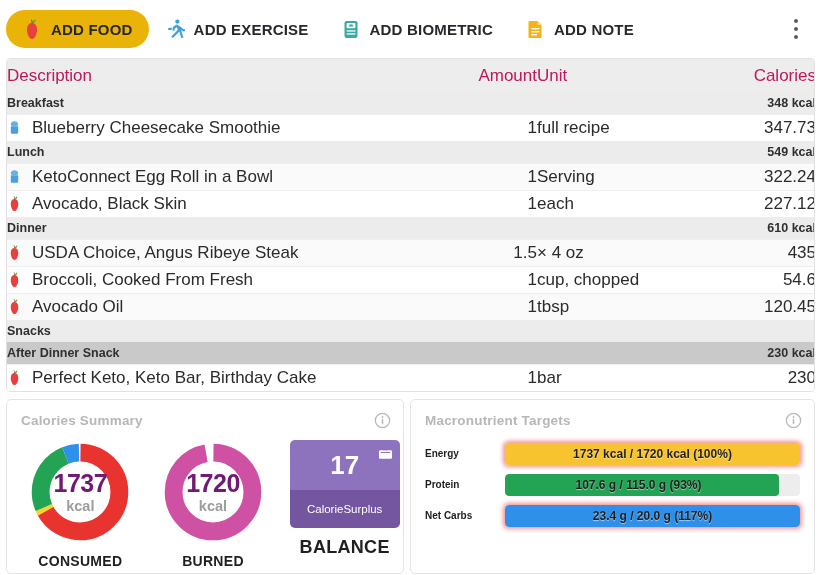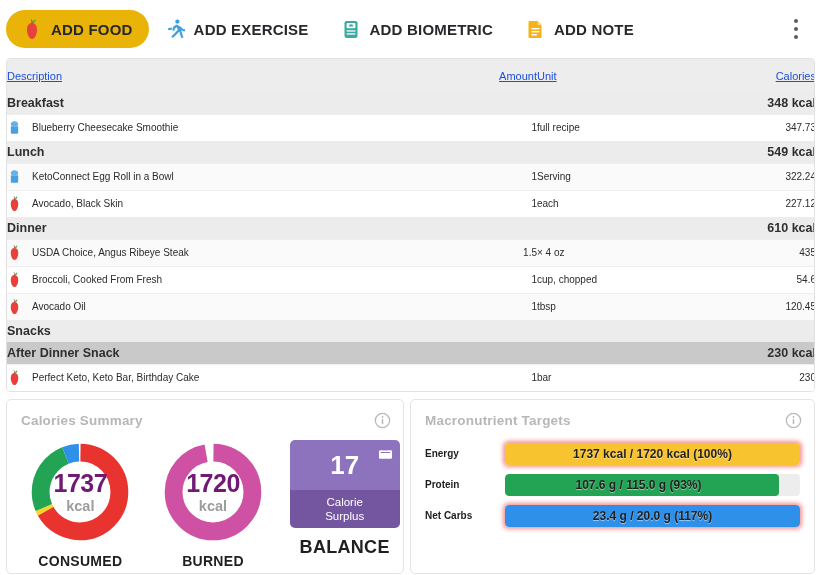--- a/index.html
+++ b/index.html
@@ -54,23 +54,22 @@
   }
   table.food { width: 100%; border-collapse: collapse; table-layout: fixed; }
   table.food th, table.food td { padding: 0; }
   .col-desc   { width: 455px; }
   .col-amount { width: 75px; }
   .col-unit   { width: 165px; }
   .col-cal    { width: 114px; }
 
   thead tr { background: #ededed; height: 33px; }
   thead th {
-    font-size: 11px; font-weight: normal; color: #1d4ed8;
+    font-size: 17px; font-weight: normal; color: #be185d;
     vertical-align: middle;
-    text-decoration: underline;
   }
   th.h-desc  { text-align: left;  padding-left: 55px; }
   th.h-amt   { text-align: right; }
   th.h-unit  { text-align: left;  padding-left: 11px; }
   th.h-cal   { text-align: right; padding-right: 14px; }
 
   tr.meal-head td {
     height: 22px;
     font-size: 12.5px;
     font-weight: bold;
@@ -80,21 +79,21 @@
   tr.meal-head.shade-light td { background: #ececec; }
   tr.meal-head.shade-dark  td { background: #c9c9c9; }
   td.meal-name { padding-left: 11px; }
   td.meal-kcal {
     text-align: right; padding-right: 14px;
     color: #9a9a9a; font-weight: bold; font-size: 12.5px;
   }
 
   tr.item { height: 27px; background: #fff; }
   tr.item.alt { background: #fafafa; }
-  tr.item td { border-top: 1px solid #efefef; vertical-align: middle; font-size: 10px; color: #2b2b2b; }
+  tr.item td { border-top: 1px solid #efefef; vertical-align: middle; font-size: 17px; color: #2b2b2b; }
   td.i-desc { padding-left: 26px; }
   .desc-wrap { display: flex; align-items: center; gap: 10px; }
   .food-ic { width: 15px; height: 17px; flex: none; display:block; }
   td.i-amt  { text-align: right; font-size: 13px; }
   td.i-unit { text-align: left; padding-left: 11px; font-size: 13px; }
   td.i-cal  { text-align: right; padding-right: 14px; font-size: 13px; }
 
   
   .panels { display: flex; gap: 6px; margin: 7px 6px 0 6px; }
   .card {
@@ -133,21 +132,21 @@
     width: 110px; height: 88px; border-radius: 5px; overflow: hidden;
     display: flex; flex-direction: column; position: relative;
   }
   .bal-top {
     flex: 1; background: #8d72bd;
     display: flex; align-items: center; justify-content: center;
   }
   .bal-num { font-size: 26px; font-weight: bold; color: #ffffff; }
   .bal-bot {
     height: 38px; background: #74559f; color: #fff;
-    display: flex; flex-direction: column; align-items: center; justify-content: center;
+    display: flex; flex-direction: row; align-items: center; justify-content: center;
     font-size: 11.5px; line-height: 1.25; text-align: center;
   }
   .bal-ic { position: absolute; top: 6px; right: 7px; width: 15px; height: 14px; }
   .bal-cap { font-size: 18px; font-weight: bold; color: #1f1f1f; margin-top: 9px; letter-spacing: .3px; }
 
   
   .macro-list { padding: 10px 14px 0 14px; }
   .macro-row { display: flex; align-items: center; height: 31px; }
   .macro-label {
     width: 80px; font-size: 10px; font-weight: bold; color: #1d1d1d; flex: none;

